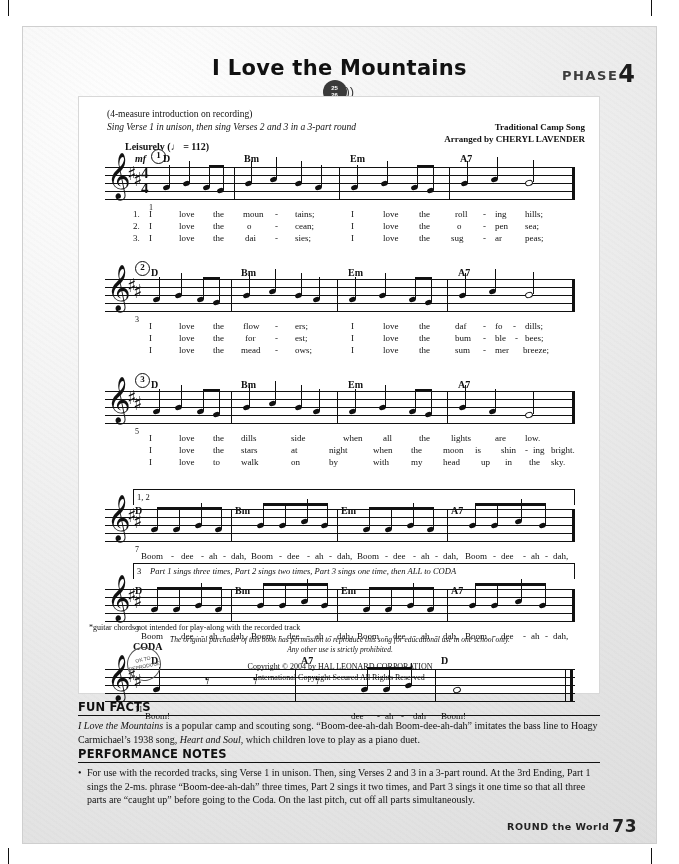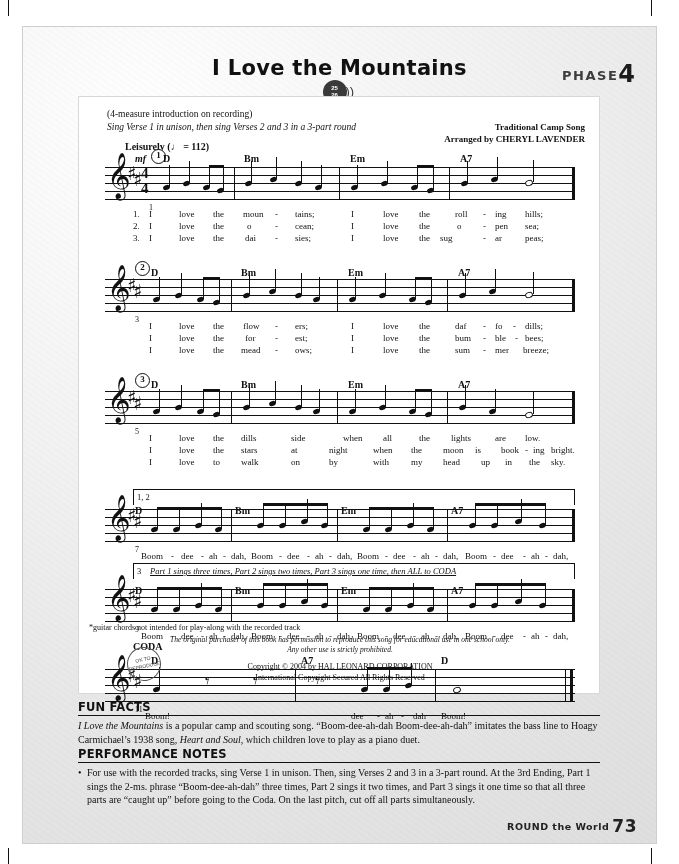--- a/index.html
+++ b/index.html
@@ -301,21 +301,21 @@
   }
   .ending .etext {
     position: absolute;
     left: 3px;
     top: 2px;
     font-size: 8.5px;
     font-family: "Liberation Serif", serif;
     white-space: nowrap;
     color: #111;
   }
-  .ending .etext.italic { font-style: italic; text-decoration: underline; }
+  .ending .etext.italic { font-style: italic; }
 
   .coda-label {
     position: absolute;
     font-size: 10px;
     font-weight: bold;
     font-family: "Liberation Serif", serif;
     color: #111;
   }
 
   .footnote {
@@ -552,21 +552,21 @@
         <span class="lyric-label" style="left:28px;">3.</span>
         <span style="left:44px;">I</span>
         <span style="left:74px;">love</span>
         <span style="left:108px;">the</span>
         <span style="left:140px;">dai</span>
         <span style="left:170px;">-</span>
         <span style="left:190px;">sies;</span>
         <span style="left:246px;">I</span>
         <span style="left:278px;">love</span>
         <span style="left:314px;">the</span>
-        <span style="left:335px;">sug</span>
+        <span style="left:346px;">sug</span>
         <span style="left:378px;">-</span>
         <span style="left:390px;">ar</span>
         <span style="left:420px;">peas;</span>
       </div>
     </div>
 
     <div class="system" style="top:182px;">
       <div class="staff">
         <div class="line l0"></div>
           <div class="line l1"></div>
@@ -750,21 +750,21 @@
         <span style="left:44px;">I</span>
         <span style="left:74px;">love</span>
         <span style="left:108px;">the</span>
         <span style="left:136px;">stars</span>
         <span style="left:186px;">at</span>
         <span style="left:224px;">night</span>
         <span style="left:268px;">when</span>
         <span style="left:306px;">the</span>
         <span style="left:338px;">moon</span>
         <span style="left:370px;">is</span>
-        <span style="left:396px;">book</span>
+        <span style="left:396px;">shin</span>
         <span style="left:420px;">-</span>
         <span style="left:428px;">ing</span>
         <span style="left:446px;">bright.</span>
       </div>
       <div class="lyric-row" style="top:66px;">
         <span style="left:44px;">I</span>
         <span style="left:74px;">love</span>
         <span style="left:108px;">to</span>
         <span style="left:136px;">walk</span>
         <span style="left:186px;">on</span>

